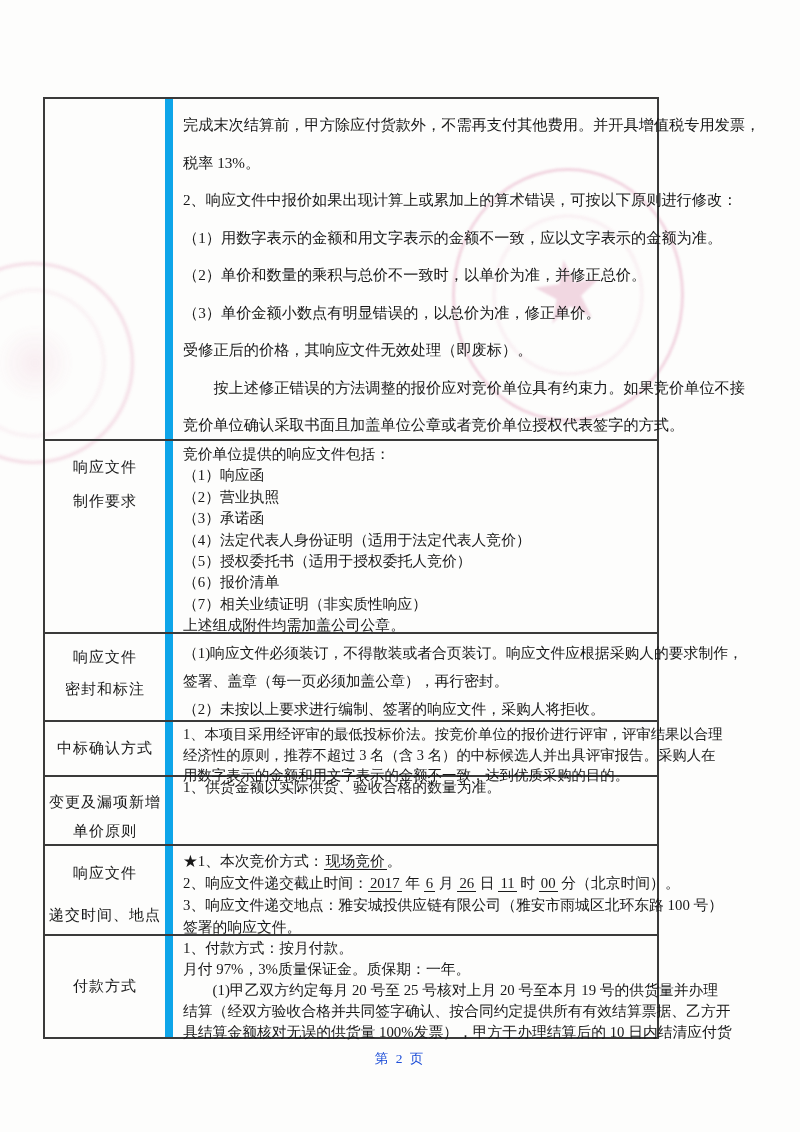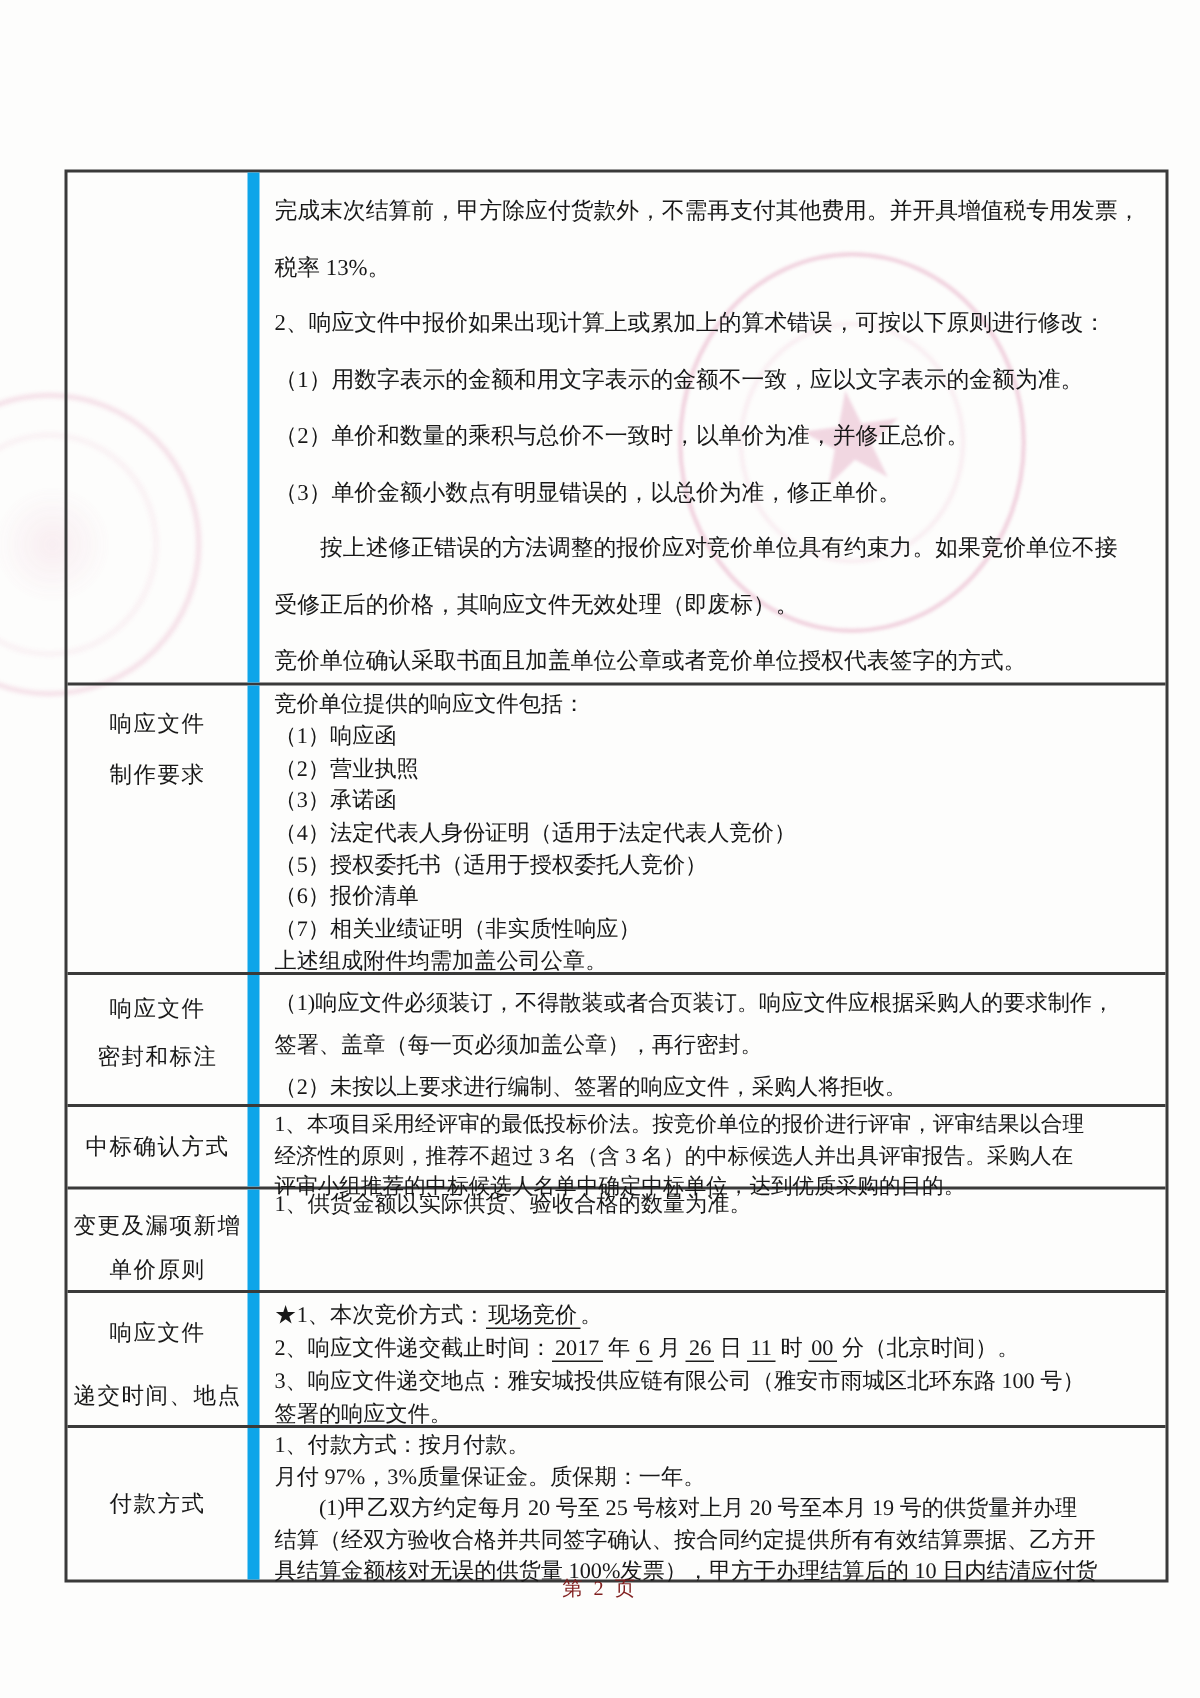--- a/index.html
+++ b/index.html
@@ -4,21 +4,21 @@
 <style>
   html,body{margin:0;padding:0;}
   body{
     width:800px;height:1132px;position:relative;background:#fdfdfc;
     font-family:"Liberation Serif","DejaVu Serif",serif;
     color:#181818;overflow:hidden;
   }
   .page{position:absolute;inset:0;}
   
   .doc-table{
-    position:absolute;left:43px;top:113px;width:736px;
+    position:absolute;left:43px;top:97px;width:616px;
     border:2px solid #3a3a3a;box-sizing:border-box;background:transparent;
   }
   .t-row{display:flex;box-sizing:border-box;}
   .t-row + .t-row{border-top:2px solid #3a3a3a;}
   .label-cell{
     width:128px;flex:0 0 128px;border-right:8px solid #0ea5e9;box-sizing:border-box;
     display:flex;flex-direction:column;align-items:center;
     font-size:15px;letter-spacing:1px;
   }
   .content-cell{flex:1 1 auto;box-sizing:border-box;padding-left:10px;padding-right:4px;min-width:0;}
@@ -62,21 +62,21 @@
   .r7{height:103px;}
   .r7 .content-cell{padding-top:2px;}
   .r7 .line{line-height:21px;}
   .r7 .label-cell{justify-content:center;}
 
   .u{border-bottom:1.2px solid #1c1c1c;padding:0 2px;}
 
   
   .page-footer{
     position:absolute;left:0;top:1050px;width:800px;text-align:center;
-    font-size:13.5px;letter-spacing:2px;color:#7f1d1d;
+    font-size:13.5px;letter-spacing:2px;color:#1d4ed8;
   }
 
   
   .stamp{position:absolute;pointer-events:none;}
   .stamp-main{
     left:452px;top:168px;width:226px;height:248px;border-radius:50%;
     border:3px solid rgba(214,120,160,.40);
     filter:blur(1.2px);opacity:.75;
   }
   .stamp-main .inner-ring{
@@ -120,22 +120,22 @@
 
     <div class="t-row r1">
       <div class="label-cell"></div>
       <div class="content-cell">
         <div class="line">完成末次结算前，甲方除应付货款外，不需再支付其他费用。并开具增值税专用发票，</div>
         <div class="line">税率 13%。</div>
         <div class="line">2、响应文件中报价如果出现计算上或累加上的算术错误，可按以下原则进行修改：</div>
         <div class="line">（1）用数字表示的金额和用文字表示的金额不一致，应以文字表示的金额为准。</div>
         <div class="line">（2）单价和数量的乘积与总价不一致时，以单价为准，并修正总价。</div>
         <div class="line">（3）单价金额小数点有明显错误的，以总价为准，修正单价。</div>
+        <div class="line">受修正后的价格，其响应文件无效处理（即废标）。</div>
         <div class="line">　　按上述修正错误的方法调整的报价应对竞价单位具有约束力。如果竞价单位不接</div>
-        <div class="line">受修正后的价格，其响应文件无效处理（即废标）。</div>
         <div class="line">竞价单位确认采取书面且加盖单位公章或者竞价单位授权代表签字的方式。</div>
       </div>
     </div>
 
     <div class="t-row r2">
       <div class="label-cell">
         <div class="label-line">响应文件</div>
         <div class="label-line">制作要求</div>
       </div>
       <div class="content-cell">
@@ -163,21 +163,21 @@
       </div>
     </div>
 
     <div class="t-row r4">
       <div class="label-cell">
         <div class="label-line">中标确认方式</div>
       </div>
       <div class="content-cell">
         <div class="line">1、本项目采用经评审的最低投标价法。按竞价单位的报价进行评审，评审结果以合理</div>
         <div class="line">经济性的原则，推荐不超过 3 名（含 3 名）的中标候选人并出具评审报告。采购人在</div>
-        <div class="line">评审小组推荐的中标候选人名单中确定中标单位，达到优质采购的目的。</div>
+        <div class="line">用数字表示的金额和用文字表示的金额不一致，达到优质采购的目的。</div>
       </div>
     </div>
 
     <div class="t-row r5">
       <div class="label-cell">
         <div class="label-line">变更及漏项新增</div>
         <div class="label-line">单价原则</div>
       </div>
       <div class="content-cell">
         <div class="line">1、供货金额以实际供货、验收合格的数量为准。</div>

